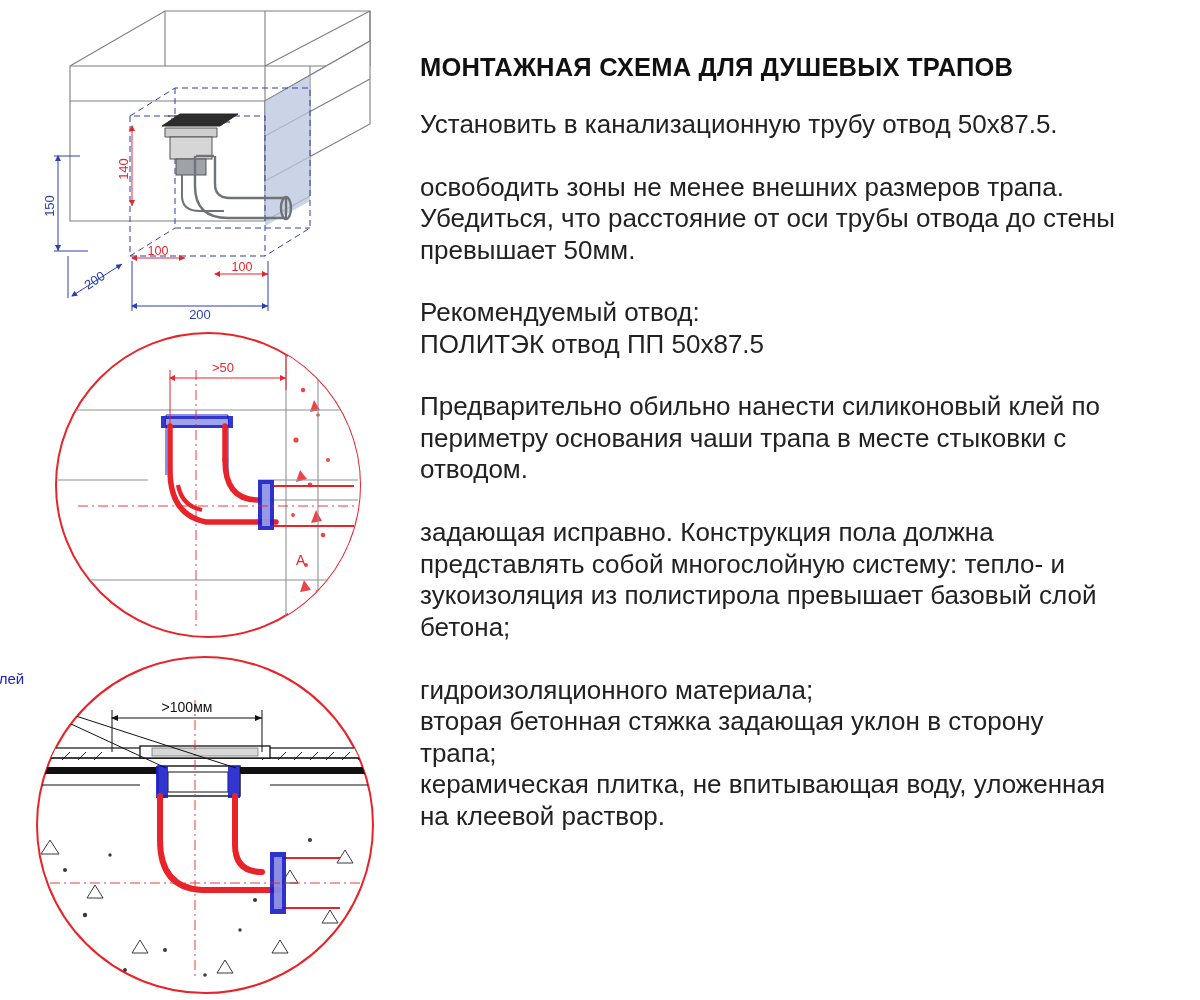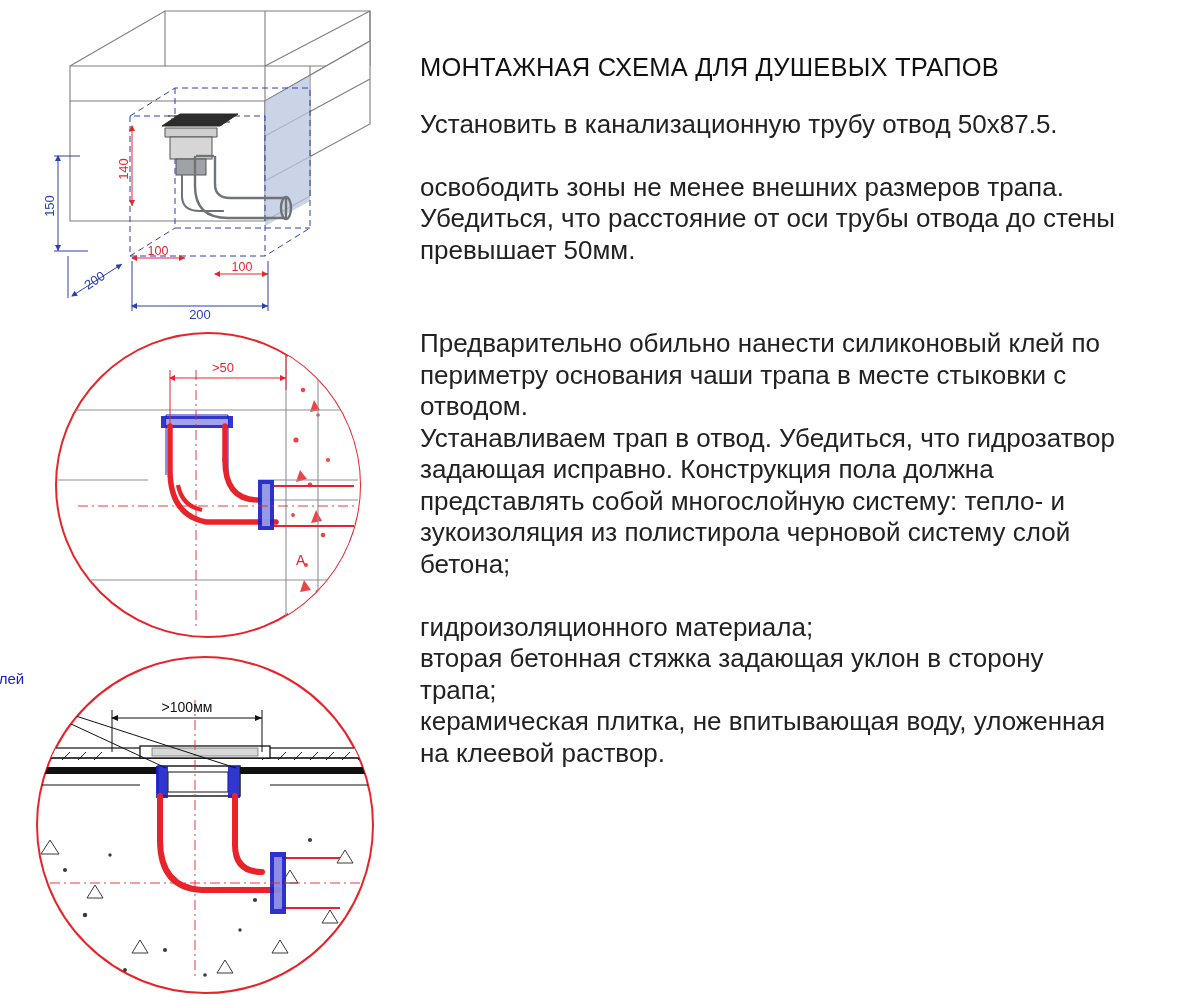--- a/index.html
+++ b/index.html
@@ -28,21 +28,21 @@
     flex: 0 0 410px;
   }
   .right-col {
     position: relative;
     flex: 1 1 auto;
     padding: 52px 22px 0 10px;
     box-sizing: border-box;
   }
   .doc-title {
     font-size: 25.5px;
-    font-weight: normal;
+    font-weight: bold;
     letter-spacing: 0.2px;
     color: #111111;
     margin: 0 0 26px 0;
     line-height: 1.2;
     white-space: nowrap;
   }
   .para {
     font-size: 26px;
     line-height: 31.5px;
     color: #222222;
@@ -379,34 +379,38 @@
     <p class="para">
       <span>Установить в канализационную трубу отвод 50х87.5.</span><br>
       <br>
       <span>освободить зоны не менее внешних размеров трапа.</span><br>
       <span>Убедиться, что расстояние от оси трубы отвода до стены</span><br>
       <span>превышает 50мм.</span>
     </p>
 
     <div class="gap-block"></div>
 
+    <p class="para">
+      <span>Рекомендуемый отвод:</span><br>
+      <span>ПОЛИТЭК отвод ПП 50х87.5</span>
+    </p>
 
     <div class="gap-block"></div>
 
     <p class="para">
       <span>Предварительно обильно нанести силиконовый клей по</span><br>
       <span>периметру основания чаши трапа в месте стыковки с</span><br>
       <span>отводом.</span>
     </p>
 
     <p class="para">
-      <span>Устанавливаем трап в отвод. Убедиться, что гидрозатвор</span><br>
+      <br>
       <span>задающая исправно. Конструкция пола должна</span><br>
       <span>представлять собой многослойную систему: тепло- и</span><br>
-      <span>зукоизоляция из полистирола черновой систему слой</span><br>
+      <span>зукоизоляция из полистирола превышает базовый слой</span><br>
       <span>бетона;</span>
     </p>
 
     <p class="para">
       <br>
       <span>гидроизоляционного материала;</span>
     </p>
 
     <p class="para">
       <span>вторая бетонная стяжка задающая уклон в сторону</span><br>

